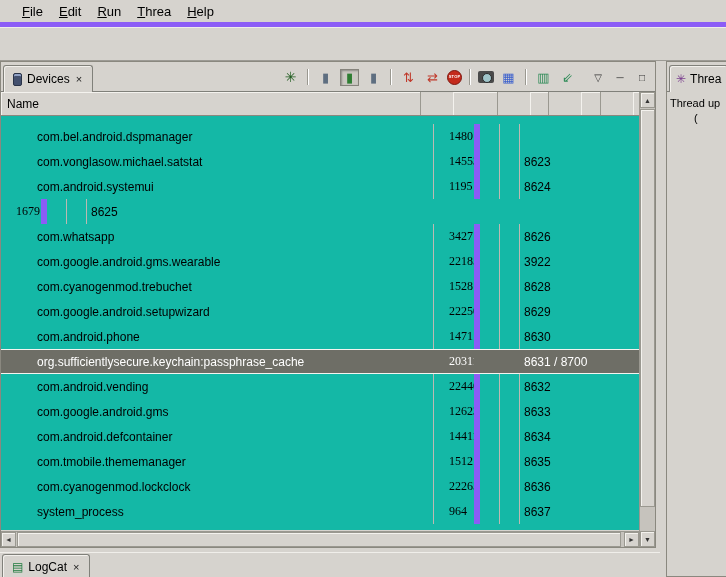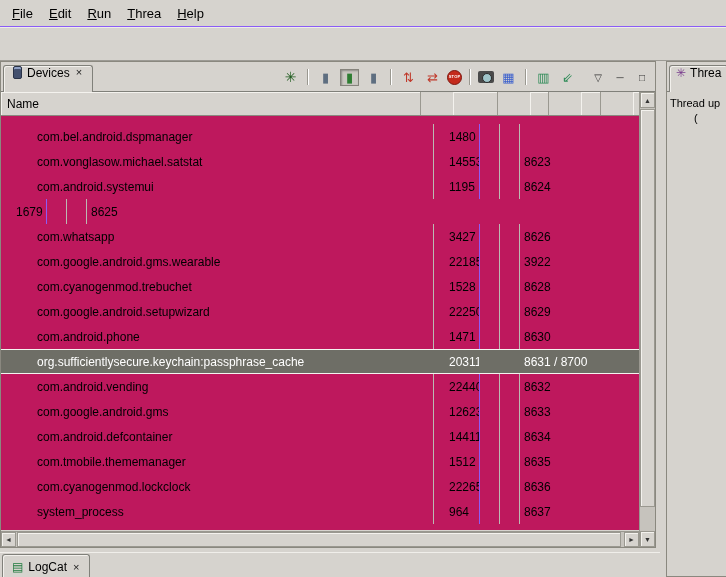--- a/index.html
+++ b/index.html
@@ -1,33 +1,33 @@
 <!DOCTYPE html>
 <html><head>
 <meta charset="utf-8">
 <style>
   * { margin:0; padding:0; box-sizing:border-box; }
   body { font-family:"Liberation Sans", sans-serif; background:#ffffff; }
   .window { position:relative; width:726px; height:577px; background:#d6d3ce; overflow:hidden; color:#000; font-size:12px; }
 
   
   .menubar { position:absolute; top:0; left:0; right:0; height:27px; background:#d6d3ce;
-             border-bottom:1px solid #8b5cf6; display:flex; align-items:center; padding-left:4px; }
+             border-bottom:5px solid #8b5cf6; display:flex; align-items:center; padding-left:14px; }
   .menu-item { display:inline-block; padding:4px 8px; font-size:13px; cursor:default; }
   .menu-item::first-letter { text-decoration:underline; }
 
   
   .main-toolbar { position:absolute; top:27px; left:0; right:0; height:34px; background:#d6d3ce;
                   border-bottom:1px solid #9c9a94; box-shadow: inset 0 1px 0 #eeece8; }
 
   
   .devices-panel { position:absolute; left:0; top:61px; width:656px; height:487px;
                    border:1px solid #8a887f; background:#d6d3ce; }
   .view-tabbar { position:relative; height:30px; border-bottom:1px solid #80807a; background:#d6d3ce; }
-  .view-tab { position:absolute; left:2px; bottom:-1px; height:27px; display:flex; gap:5px;
+  .view-tab { position:absolute; left:2px; bottom:-1px; height:27px; display:flex; align-items:center; gap:5px;
               padding:0 9px; background:#d6d3ce; border:1px solid #80807a; border-bottom:none;
               border-radius:3px 3px 0 0; box-shadow: inset 1px 1px 0 #f2f0ec; }
   .tab-label { font-size:12px; }
   .tab-close { font-size:11px; color:#222; padding:0 1px; }
   .devices-tab-icon { width:9px; height:13px; background:#43506e; border:1px solid #2a3348; border-radius:2px;
                       box-shadow: inset 0 2px 0 #8fa0c4; }
   .view-tools { position:absolute; right:6px; top:0; height:30px; display:flex; align-items:center; }
   .view-toolbar { display:flex; align-items:center; gap:5px; }
   .tbi { width:19px; height:17px; display:flex; align-items:center; justify-content:center;
          font-size:13px; line-height:1; cursor:default; }
@@ -49,25 +49,25 @@
 
   
   .table-header { position:absolute; left:0; top:30px; width:638px; height:24px; display:flex;
                   background:#d6d3ce; border-bottom:1px solid #8a887f;gap:32px; }
   .hcell { border-right:1px solid #9a9890; box-shadow: inset 1px 1px 0 #f4f2ee; display:flex;
            align-items:center; padding-left:6px; font-size:12px; }
   .hc-name { width:433px; } .hc-pid { width:46px; } .hc-g1 { width:20px; } .hc-g2 { width:20px; }
   .hc-port { flex:1; border-right:none; }
 
   .rows { position:absolute; left:0; top:54px; width:638px; height:414px; padding-top:8px;
-          overflow:hidden; background:#be185d; }
+          overflow:hidden; background:#14b8a6; }
   .row { height:25px; display:flex; align-items:center; }
   .cell { height:100%; display:flex; align-items:center; overflow:hidden; white-space:nowrap; }
   .cell-name { width:433px; padding-left:36px; border-right:1px solid #bcb9b2; }
-  .cell-pid  { width:46px;  padding-left:15px; border-right:1px solid #8b5cf6; }
+  .cell-pid  { width:46px;  padding-left:15px; border-right:6px solid #8b5cf6;font-family:Liberation Serif, serif; }
   .cell-g1   { width:20px; border-right:1px solid #bcb9b2; }
   .cell-g2   { width:20px; border-right:1px solid #bcb9b2; }
   .cell-port { flex:1; padding-left:4px; }
   .row.selected { background:#6e6e66; color:#ffffff; border-top:1px solid #f4f4f0; border-bottom:1px solid #f4f4f0; }
   .row.selected .cell { border-right-color:transparent; }
 
   
   .vscroll { position:absolute; right:0; top:30px; bottom:0; width:16px; background:#c6c3bd;
              border-left:1px solid #9a9890; }
   .sbtn { width:15px; height:16px; background:#d6d3ce; border:1px solid #9a9890;

